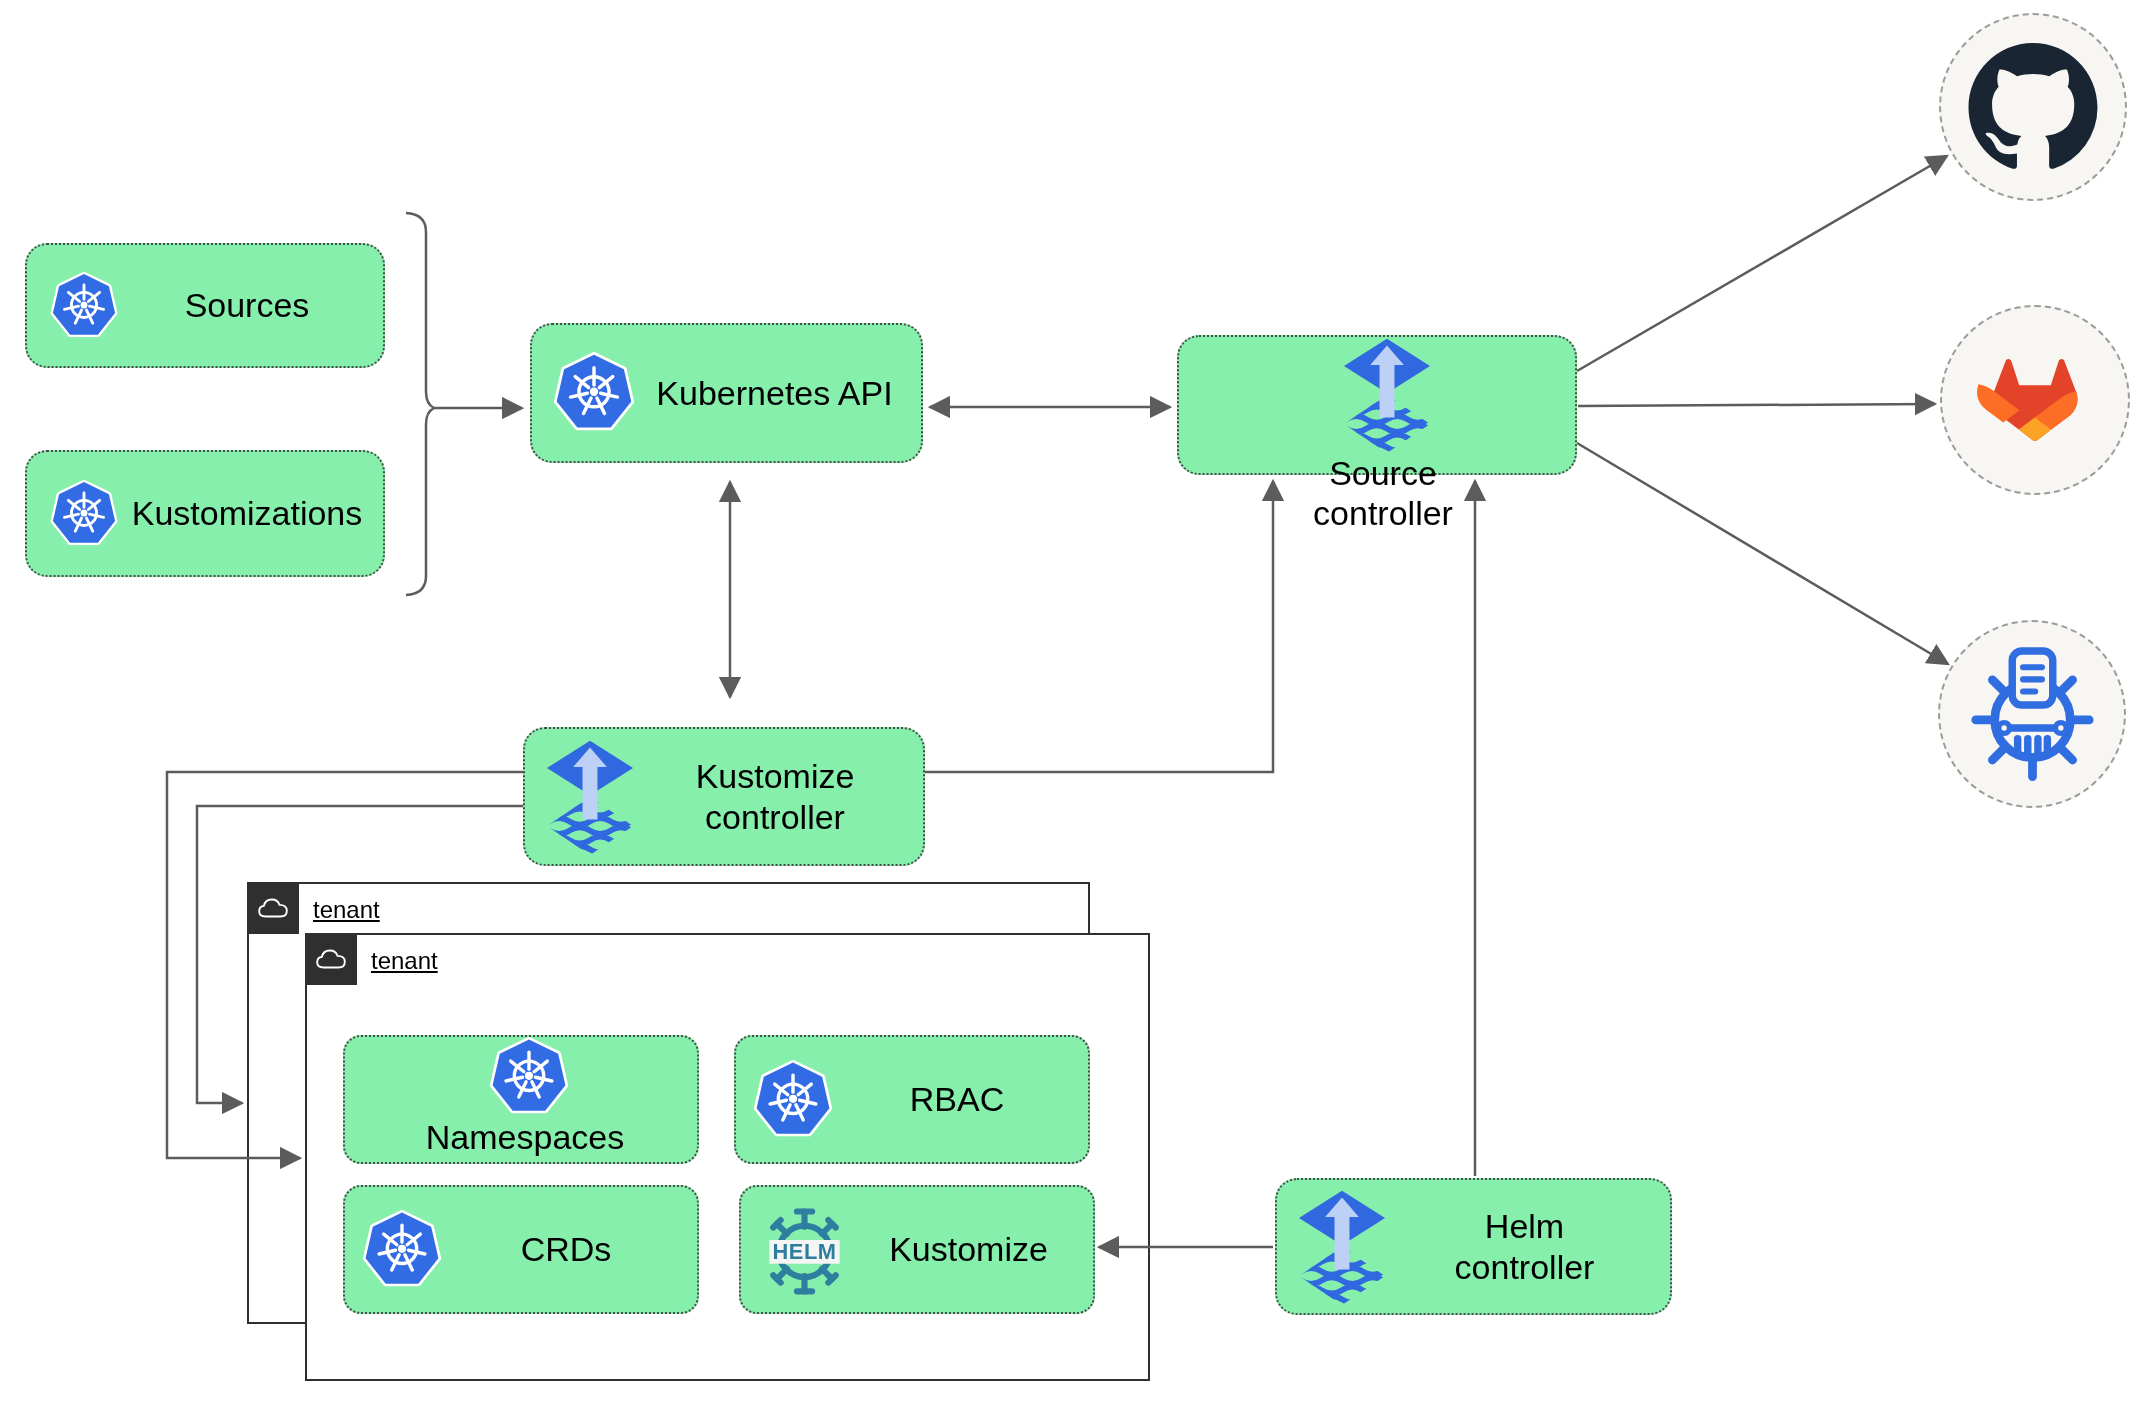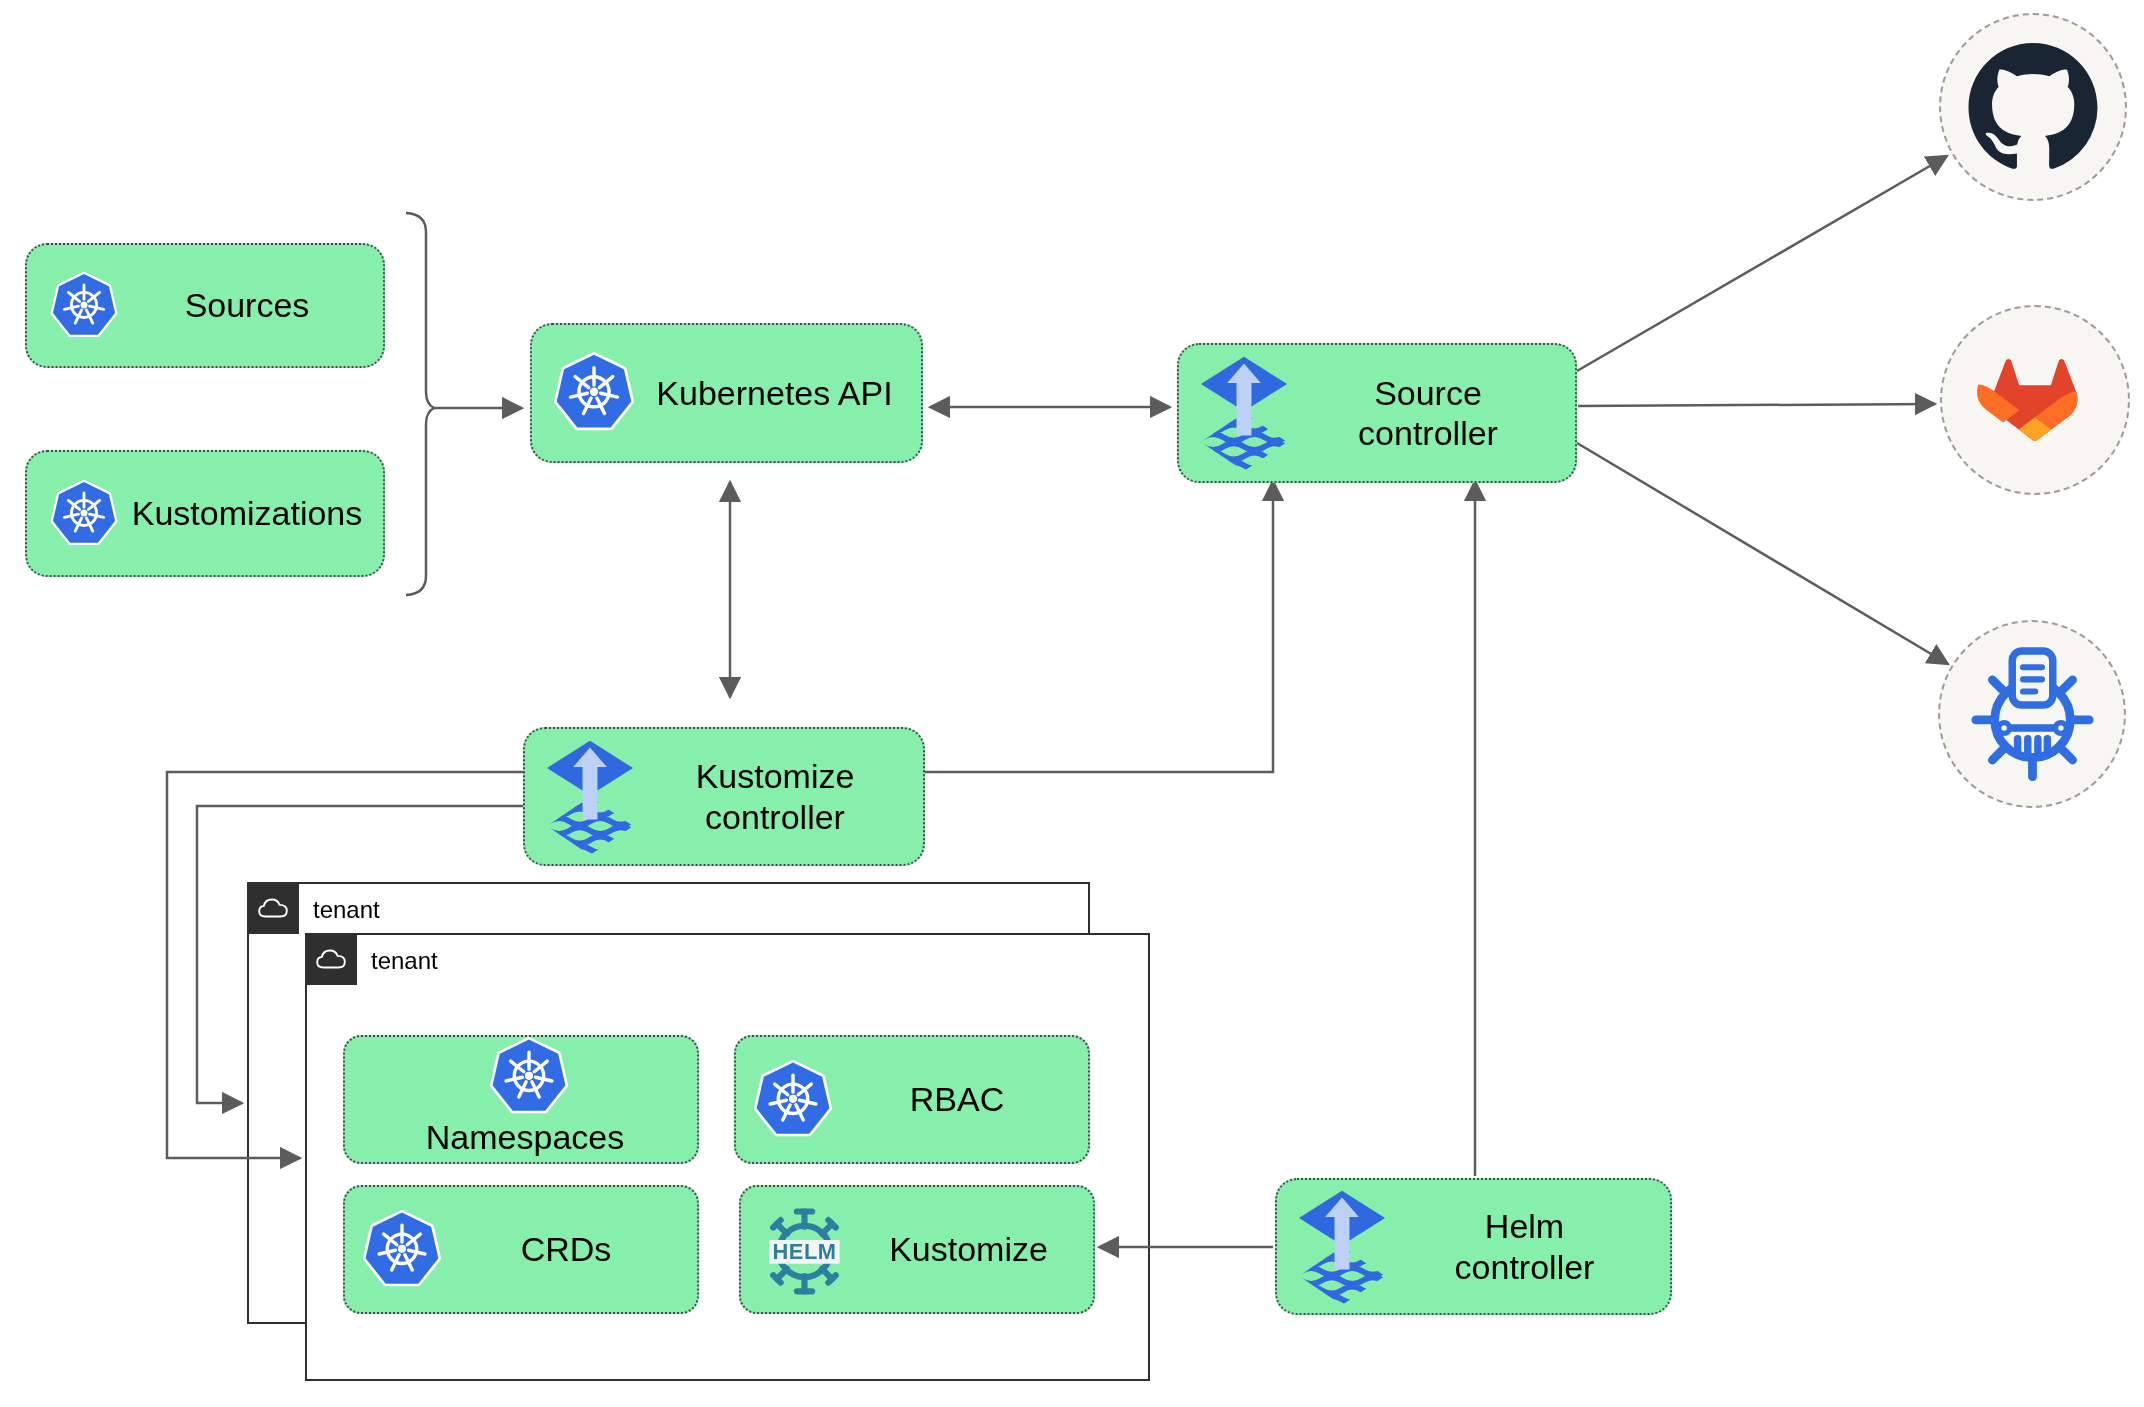--- a/index.html
+++ b/index.html
@@ -14,32 +14,32 @@
   }
   .node .label{
     flex:1;text-align:center;font-size:34px;color:#000;line-height:1.18;
     white-space:pre-line;padding-right:8px;
   }
   .icon-slot{flex:0 0 auto;display:flex;align-items:center;justify-content:center;}
   
   .n-sources        {left:25px;  top:243px; width:360px;height:125px;padding-left:22px;}
   .n-kustomizations {left:25px;  top:450px; width:360px;height:127px;padding-left:22px;}
   .n-kapi           {left:530px; top:323px; width:393px;height:140px;padding-left:20px;}
-  .n-sourcectl      {left:1177px;top:343px; width:400px;height:140px;padding-left:20px;}
+  .n-sourcectl      {left:1177px;top:335px; width:400px;height:140px;padding-left:20px;flex-direction:column;}
   .n-kustomizectl   {left:523px; top:727px; width:402px;height:139px;padding-left:20px;justify-content:space-between;}
   .n-helmctl        {left:1275px;top:1178px;width:397px;height:137px;padding-left:20px;}
   
   .tenant{position:absolute;background:#fff;border:2.5px solid #2f2f2f;box-sizing:border-box;}
   .tenant-back {left:247px;top:882px;width:843px;height:442px;}
   .tenant-front{left:305px;top:933px;width:845px;height:448px;}
   .tenant-badge{
     position:absolute;left:-2.5px;top:-2.5px;width:52px;height:52px;background:#2f2f2f;
     display:flex;align-items:center;justify-content:center;
   }
-  .tenant-label{position:absolute;left:64px;top:0;height:52px;line-height:52px;font-size:24px;color:#000;}
+  .tenant-label{position:absolute;left:64px;top:0;height:52px;line-height:52px;font-size:24px;color:#000;text-decoration:underline;}
   
   .inner{border-radius:18px;}
   .n-namespaces{left:36px; top:100px;width:356px;height:129px;padding-left:16px;flex-direction:column;}
   .n-rbac      {left:427px;top:100px;width:356px;height:129px;padding-left:16px;}
   .n-crds      {left:36px; top:250px;width:356px;height:129px;padding-left:16px;}
   .n-releases  {left:432px;top:250px;width:356px;height:129px;padding-left:16px;}
   
   .repo-circle{
     position:absolute;border-radius:50%;border:2.5px dashed #9b9b9b;background:#f7f6f2;
     display:flex;align-items:center;justify-content:center;box-sizing:border-box;

